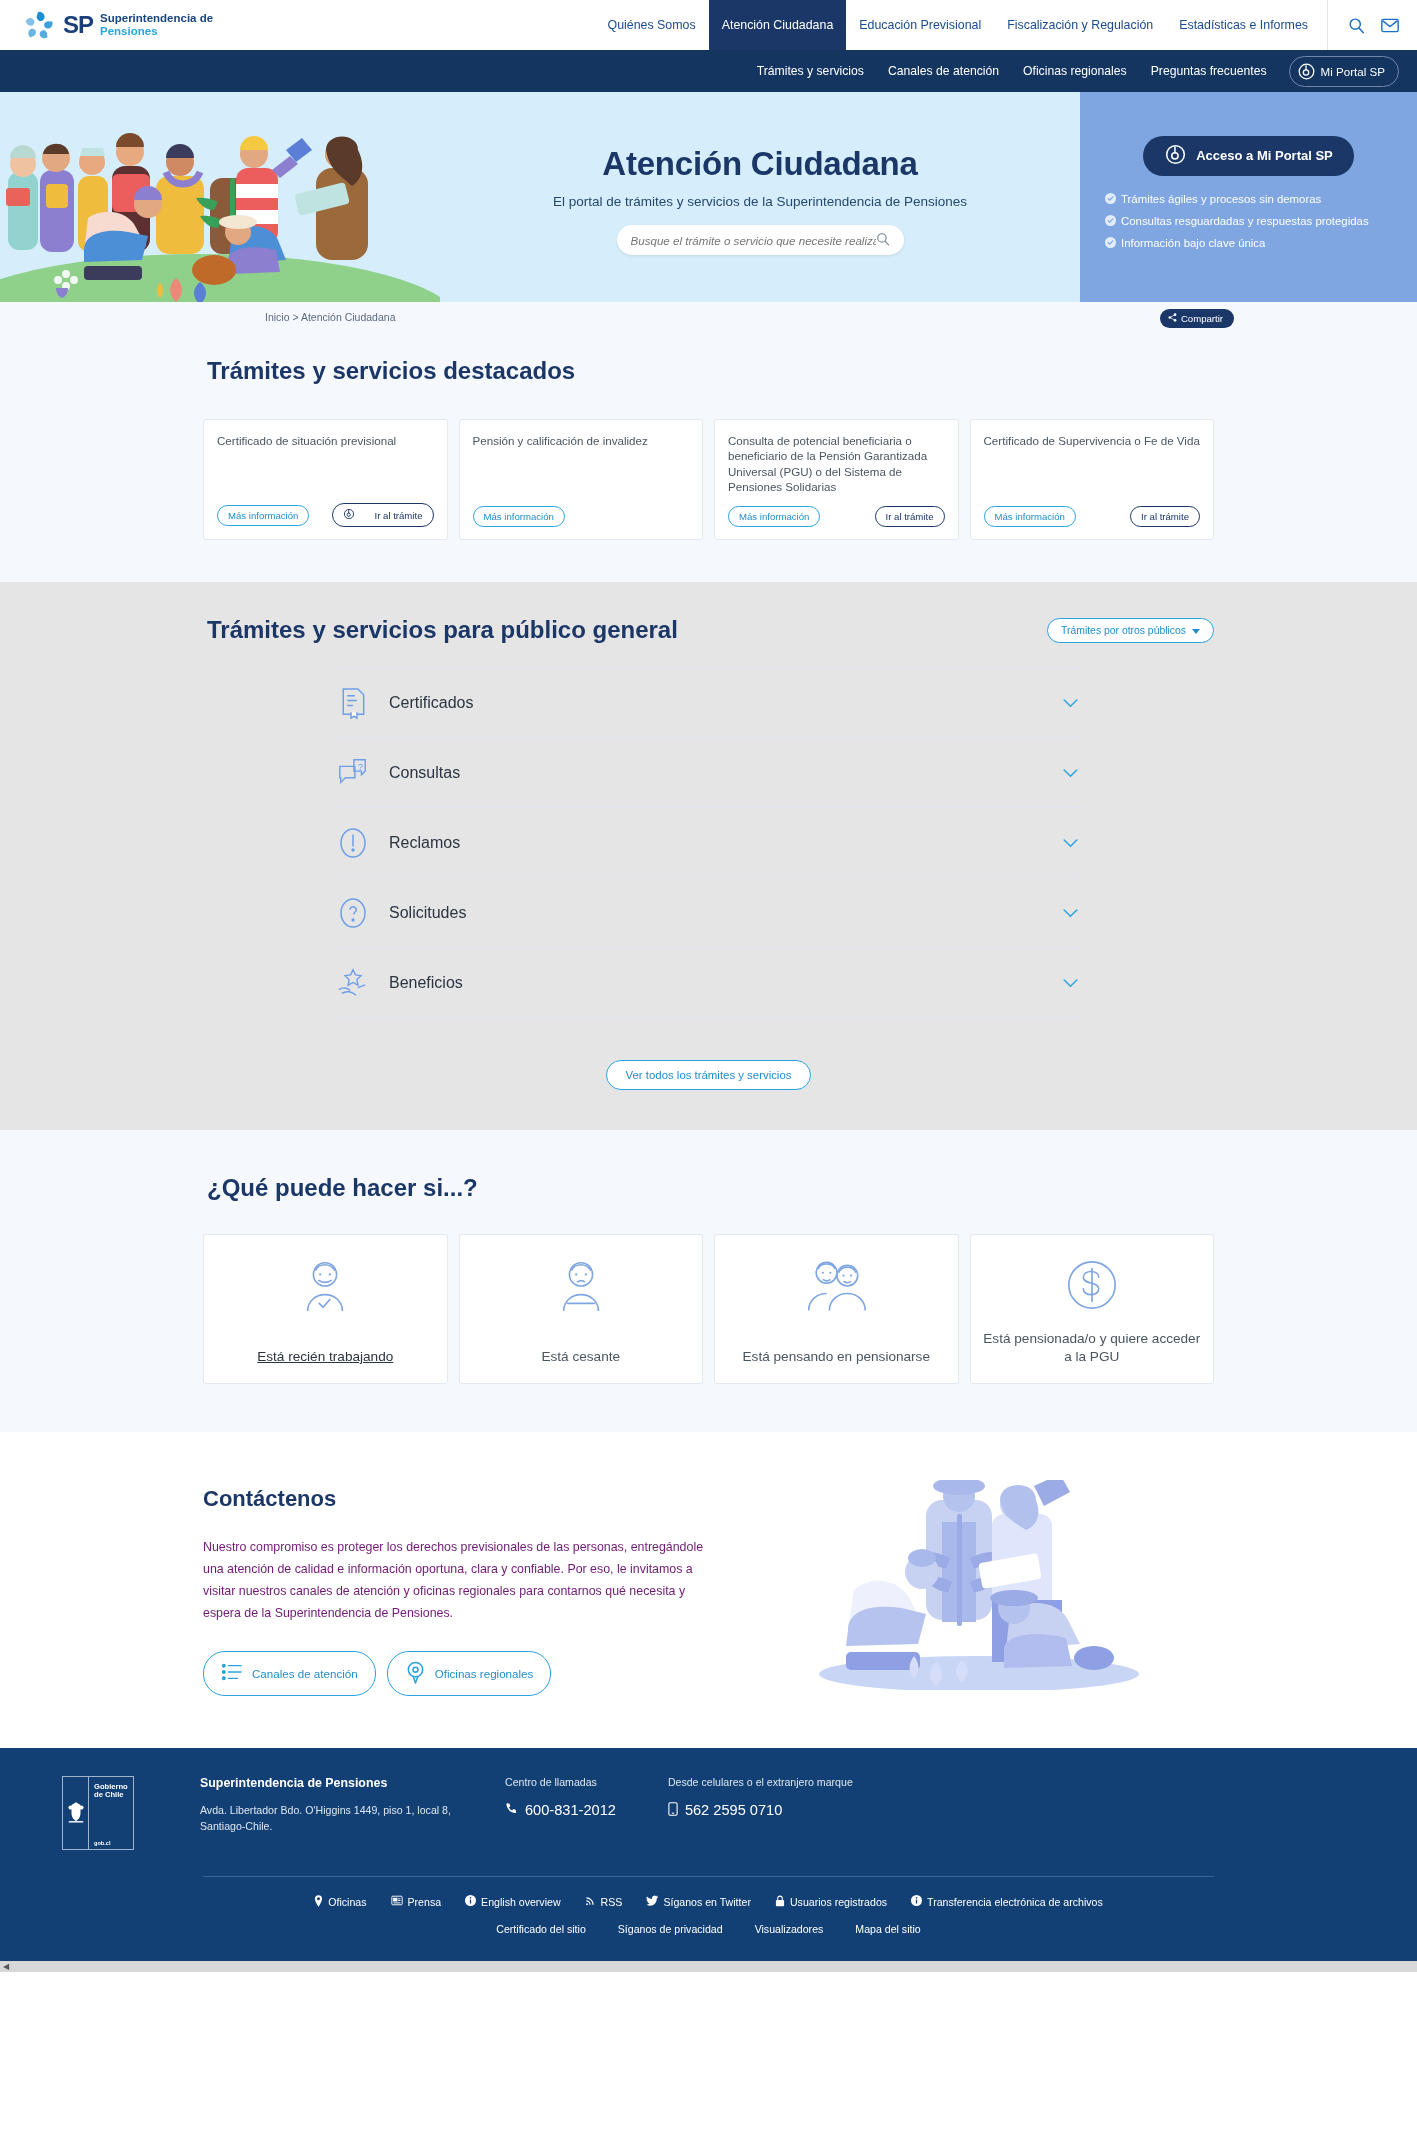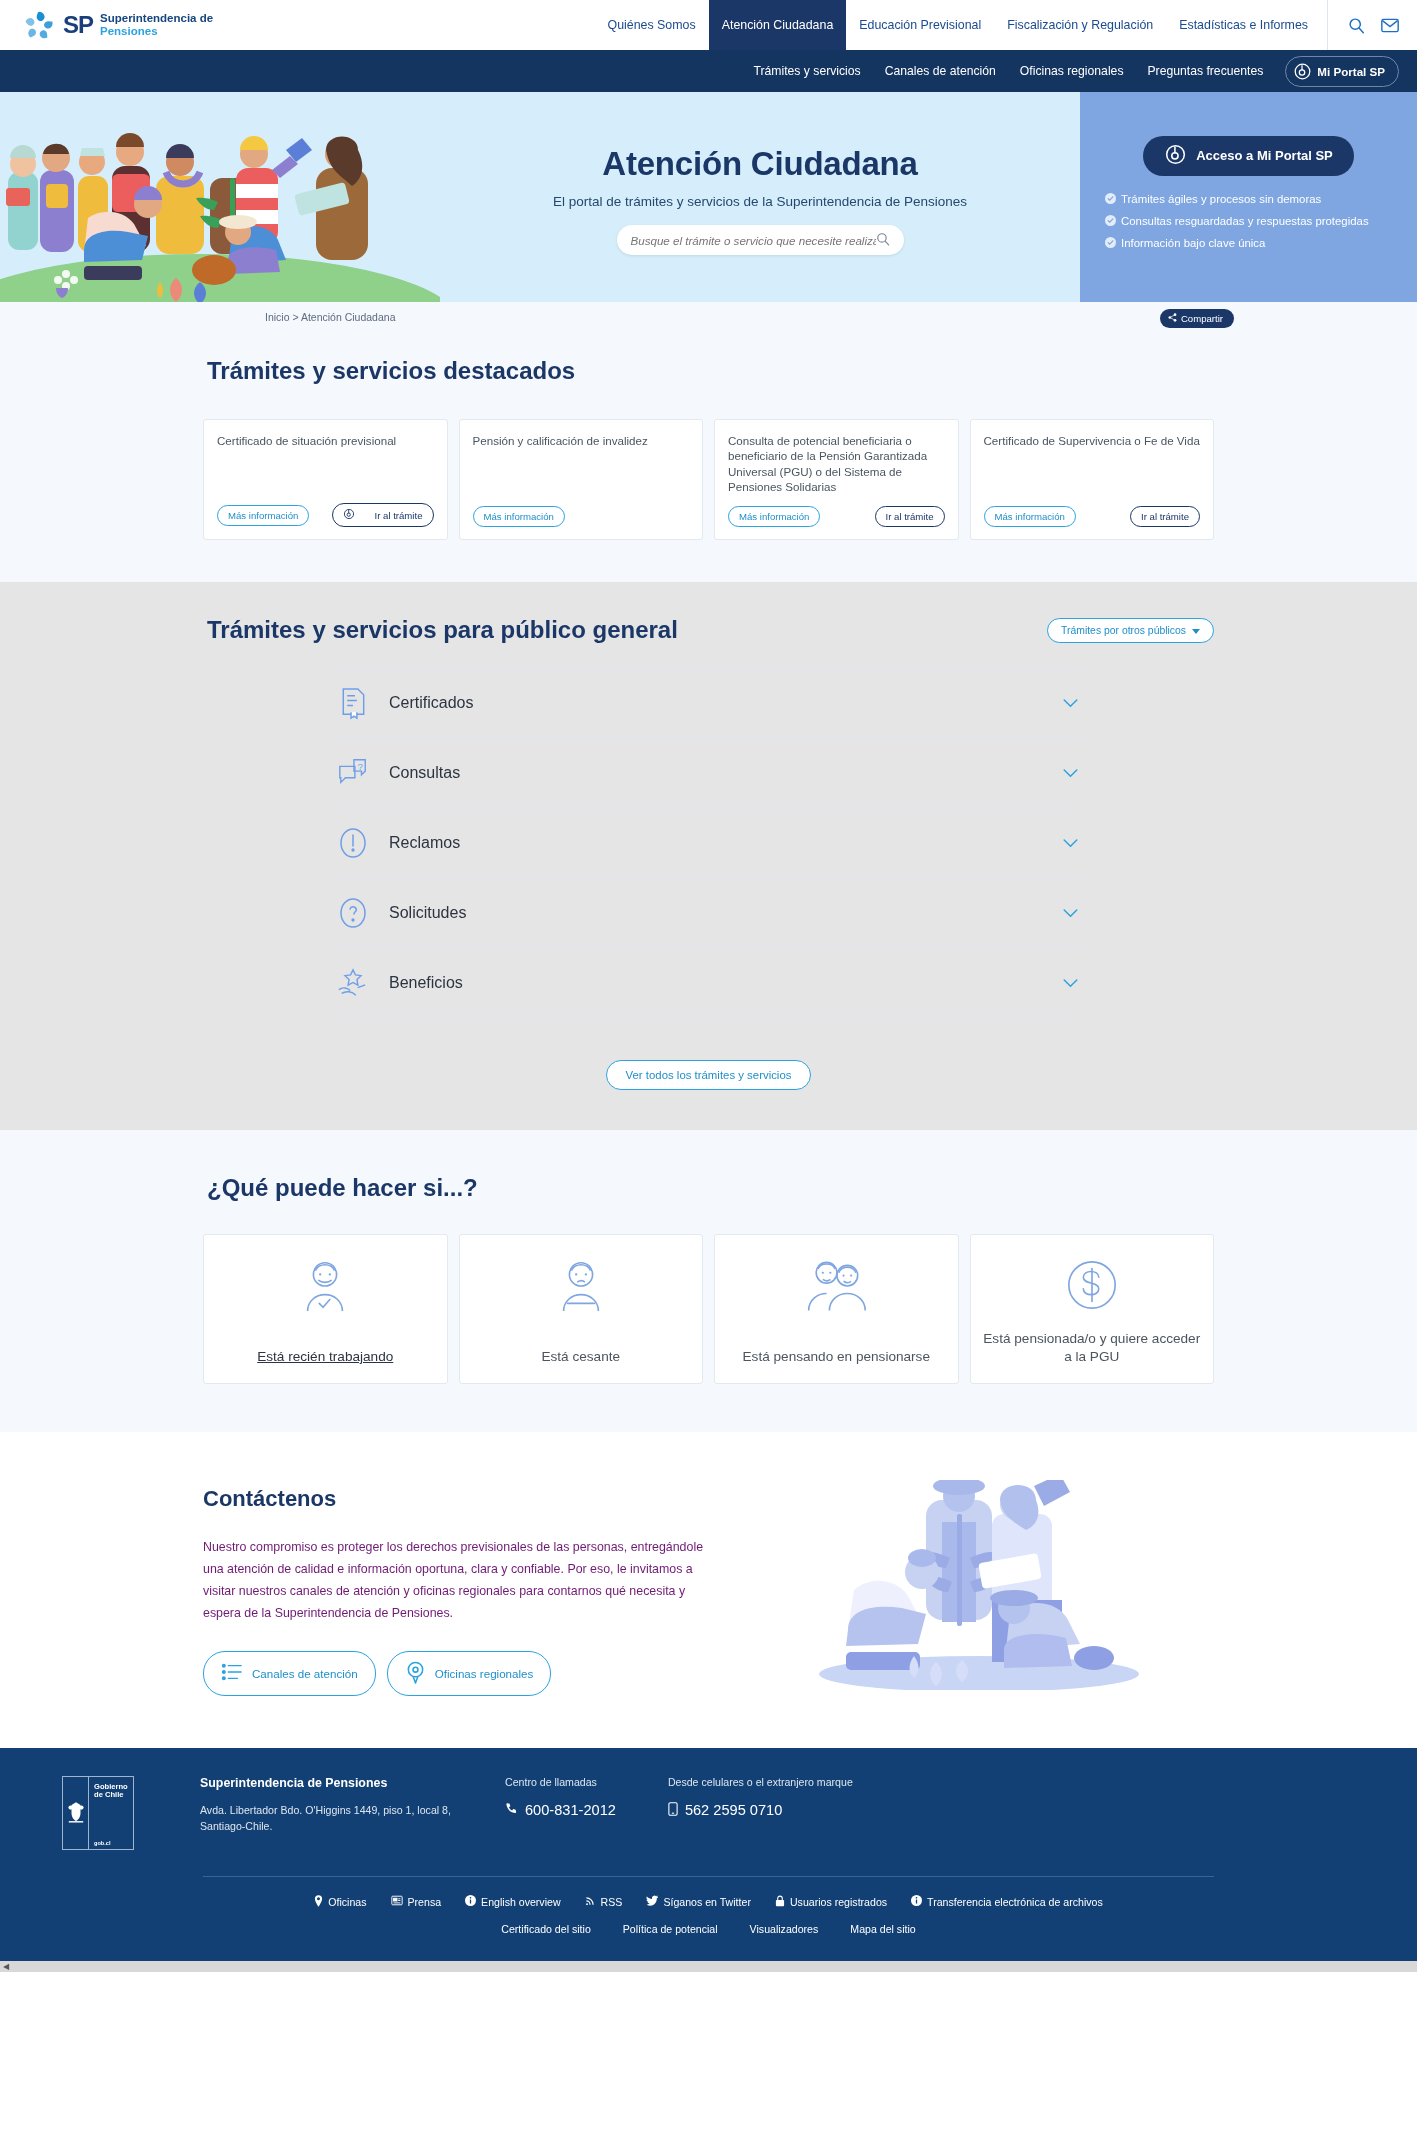--- a/index.html
+++ b/index.html
@@ -29,21 +29,21 @@
   }
   .mainnav a.active{background:#1b3767;color:#fff;}
   .navicons{display:flex;align-items:center;gap:16px;padding:0 18px 0 20px;border-left:1px solid #dfe5ee;margin-left:6px;}
   .navicons svg{display:block;}
 
   
   .subbar{height:42px;background:#143560;display:flex;align-items:center;justify-content:flex-end;padding-right:18px;gap:0;}
   .subbar a{color:#fff;text-decoration:none;font-size:12.2px;padding:0 12px;white-space:nowrap;}
   .portal-btn{
     display:inline-flex;align-items:center;gap:5px;border:1.6px solid #6f86ab;border-radius:19px;
-    padding:5px 13px 5px 7px;margin-left:10px;color:#fff;font-size:11.6px;font-weight:bold;text-align:center;
+    padding:5px 13px 5px 7px;margin-left:10px;color:#fff;font-size:11.6px;font-weight:normal;text-align:center;
   }
   .portal-btn svg{display:block;}
 
   
   .hero{height:210px;display:flex;position:relative;background:#d6eefb;}
   .hero-illus{width:440px;height:210px;position:relative;flex:0 0 440px;overflow:hidden;}
   .hero-center{flex:1;display:flex;flex-direction:column;align-items:center;justify-content:center;padding-top:6px;}
   .hero-title{font-size:33px;color:#1b3767;font-weight:bold;letter-spacing:-0.2px;}
   .hero-sub{font-size:13.5px;color:#25486f;margin-top:11px;}
   .hero-search{
@@ -771,21 +771,21 @@
               <circle cx="6" cy="6" r="6"></circle>
               <rect x="5.3" y="5" width="1.4" height="4.3" fill="#134074"></rect>
               <circle cx="6" cy="3.1" r=".9" fill="#134074"></circle>
             </svg></span>
         <span>Transferencia electrónica de archivos</span>
       </a>
     </div>
 
     <div class="foot-legal">
       <a>Certificado del sitio</a>
-      <a>Política de potencial</a>
+      <a>Síganos de privacidad</a>
       <a>Visualizadores</a>
       <a>Mapa del sitio</a>
     </div>
   </footer>
 
   <div class="scrollstrip">
     <span class="arrow">◀</span>
   </div>
 
 </div>

